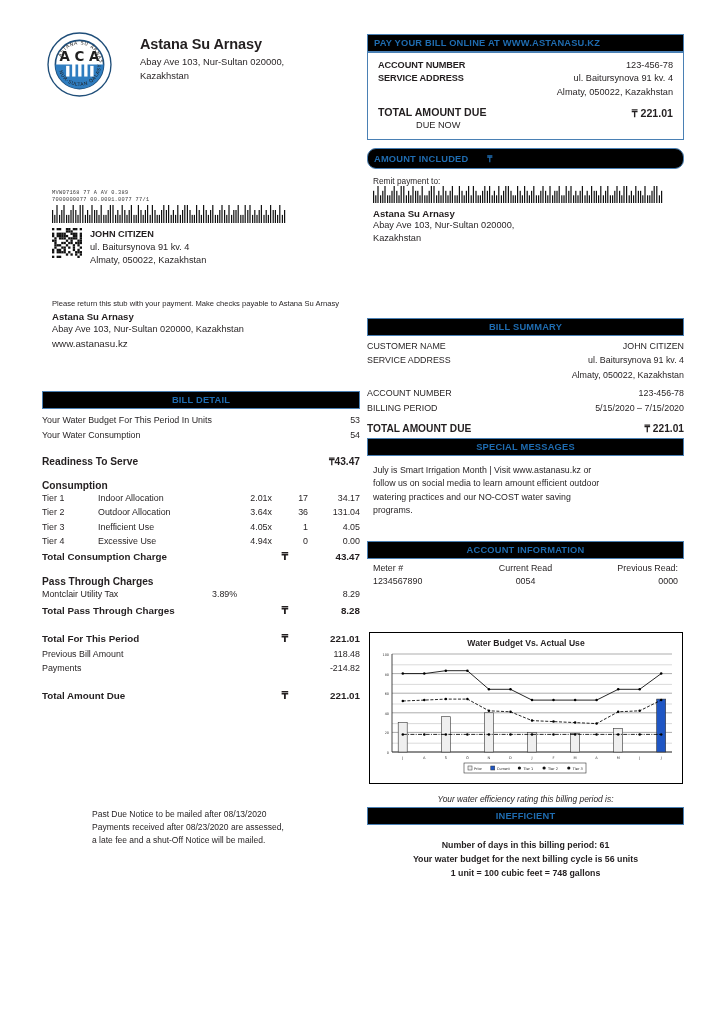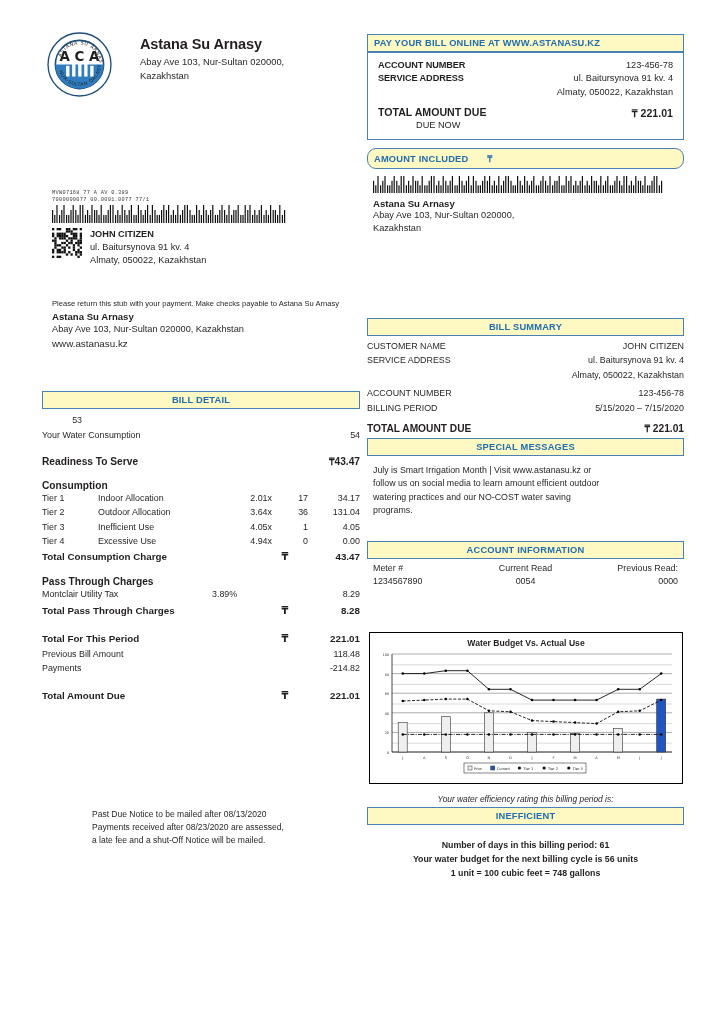--- a/index.html
+++ b/index.html
@@ -22,21 +22,21 @@
   .center { text-align:center; }
 
   
   .hdrbar {
     border:1.3px solid #4a80b4;
     color:#1f6cb0;
     font-weight:bold;
     font-size:9.3px;
     letter-spacing:.2px;
     padding:3px 6px;
-    background:#fef9c3;
+    background:#000000;
   }
   .hdrbar.center { text-align:center; }
   .hdrbar.round { border-radius:9px; }
 
   
   #logo { left:46px; top:31px; width:67px; height:67px; }
   #company-block { left:140px; top:36px; width:230px; }
   #company-name { font-size:14.5px; font-weight:bold; letter-spacing:-.1px; }
   #company-addr { font-size:9.4px; line-height:13.5px; margin-top:3px; }
 
@@ -395,20 +395,21 @@
     </div>
     <div class="due">DUE NOW</div>
   </div>
 
   <div class="abs hdrbar round" id="amount-included">
     <span>AMOUNT INCLUDED</span>
     <span style="padding-left:16px;">₸</span>
   </div>
 
   <div class="abs" id="remit">
+    <div class="rl">Remit payment to:</div>
     <svg id="bcR" width="290" height="17">
         <rect x="0.0" y="4.8" width="1.2" height="12.2" fill="#111"></rect>
         <rect x="2.2" y="9.3" width="1.2" height="7.7" fill="#111"></rect>
         <rect x="4.4" y="0.0" width="1.2" height="17.0" fill="#111"></rect>
         <rect x="7.0" y="9.3" width="1.2" height="7.7" fill="#111"></rect>
         <rect x="9.2" y="4.8" width="1.2" height="12.2" fill="#111"></rect>
         <rect x="11.4" y="0.0" width="1.2" height="17.0" fill="#111"></rect>
         <rect x="14.0" y="9.3" width="1.2" height="7.7" fill="#111"></rect>
         <rect x="16.2" y="9.3" width="1.2" height="7.7" fill="#111"></rect>
         <rect x="18.4" y="4.8" width="1.2" height="12.2" fill="#111"></rect>
@@ -531,20 +532,21 @@
       </svg>
     <div class="cn">Astana Su Arnasy</div>
     <div class="ca">Abay Ave 103, Nur-Sultan 020000,</div>
     <div class="ca">Kazakhstan</div>
   </div>
 
   <div class="abs" id="bill-detail">
     <div class="hdrbar center">BILL DETAIL</div>
     <div id="bd-body">
       <div class="r">
+        <span class="c1">Your Water Budget For This Period In Units</span>
         <span class="cN">53</span>
       </div>
       <div class="r">
         <span class="c1">Your Water Consumption</span>
         <span class="cN">54</span>
       </div>
 
       <div class="gap"></div>
       <div class="r big">
         <span class="c1">Readiness To Serve</span>

